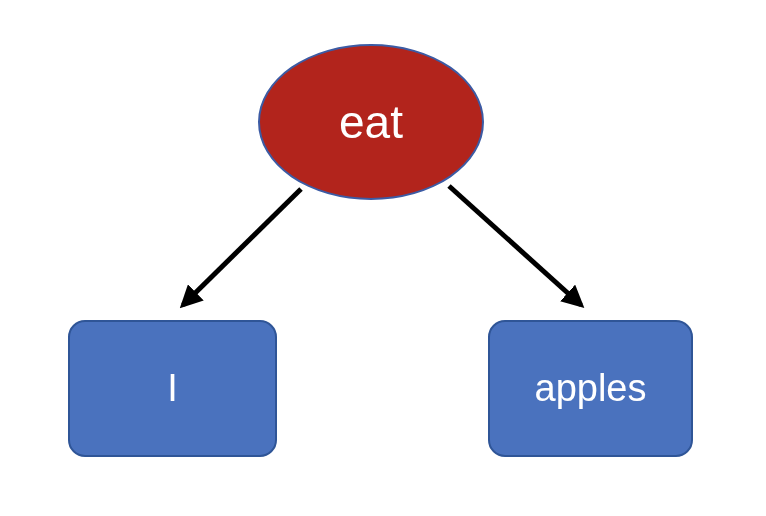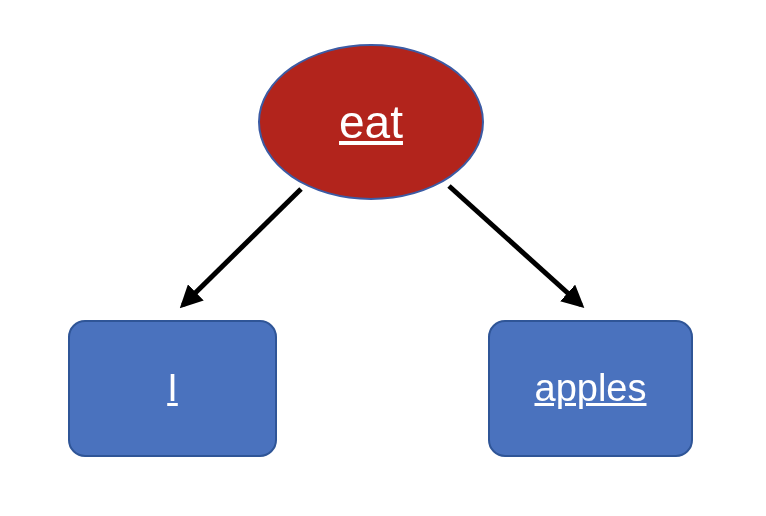--- a/index.html
+++ b/index.html
@@ -22,21 +22,20 @@
     height: 516px;
   }
   .node {
     position: absolute;
     display: flex;
     align-items: center;
     justify-content: center;
     color: var(--text, #ffffff);
     box-sizing: border-box;
     text-align: right;
-    text-decoration: underline;
   }
   .root-node {
     left: 258px;
     top: 44px;
     width: 226px;
     height: 156px;
     border-radius: 50%;
     background: var(--root-fill, #b2241c);
     border: 2px solid var(--root-border, #3c5ba4);
     font-size: 46px;

